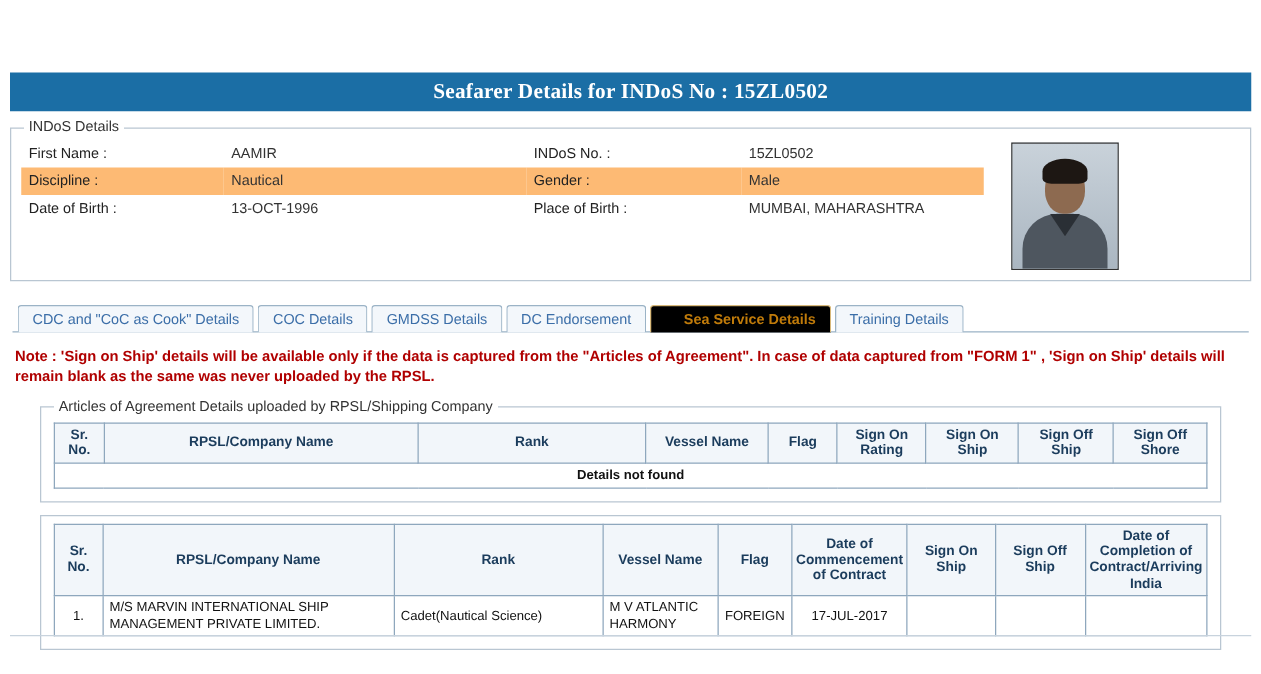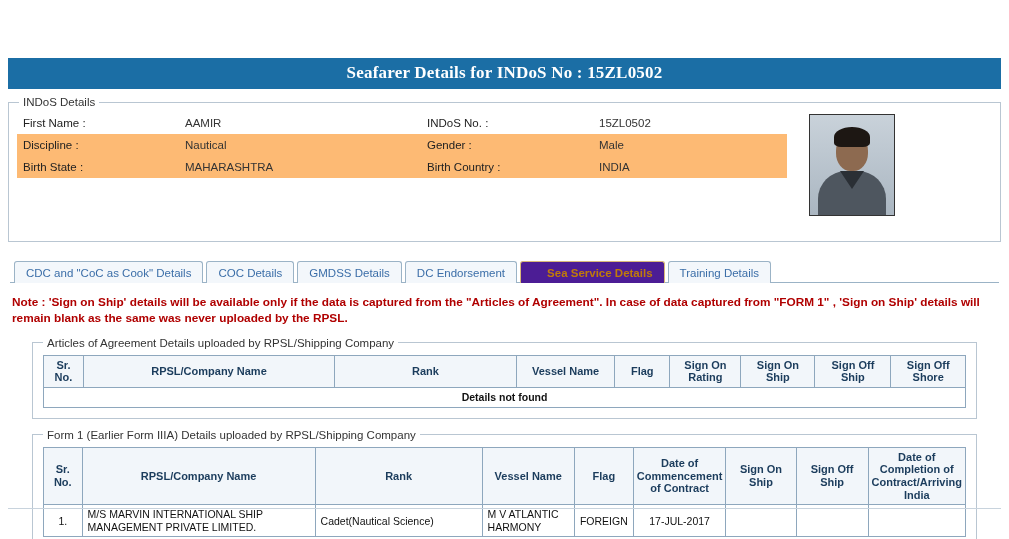--- a/index.html
+++ b/index.html
@@ -32,21 +32,21 @@
     font-weight: bold;
     font-family: "Liberation Serif", serif;
     padding: 5px 0 6px 0;
     letter-spacing: 0.2px;
   }
 
   
   .indos-fieldset {
     margin: 7px 8px 0 8px;
     border: 1px solid #b9c6d2;
-    padding: 4px 8px 25px 8px;
+    padding: 4px 8px 8px 8px;
     position: relative;
     background: #ffffff;
   }
   .indos-fieldset > legend {
     font-size: 11.5px;
     color: #333333;
     padding: 0 4px;
     margin-left: 2px;
   }
   .indos-inner {
@@ -146,21 +146,21 @@
     color: #3b6ea8;
     font-size: 11.5px;
     padding: 5px 11px 4px 11px;
     border-radius: 3px 3px 0 0;
     position: relative;
     top: 1px;
     white-space: nowrap;
     cursor: pointer;
   }
   .tab.active {
-    background: #4c1d95;
+    background: #000000;
     color: #c07b0a;
     font-weight: bold;
     border-color: #d8b97a;
     padding-left: 26px;
   }
   .tab.first { font-weight: normal; }
 
   
   .note {
     margin: 12px 12px 0 12px;
@@ -240,25 +240,25 @@
           <td class="val" style="width:230px">AAMIR</td>
           <td class="lbl" style="width:160px">INDoS No. :</td>
           <td class="val">15ZL0502</td>
         </tr>
         <tr class="alt">
           <td class="lbl">Discipline :</td>
           <td class="val">Nautical</td>
           <td class="lbl">Gender :</td>
           <td class="val">Male</td>
         </tr>
-        <tr class="alt">
-          <td class="lbl">Birth State :</td>
-          <td class="val">MAHARASHTRA</td>
-          <td class="lbl">Birth Country :</td>
-          <td class="val">INDIA</td>
+        <tr>
+          <td class="lbl">Date of Birth :</td>
+          <td class="val">13-OCT-1996</td>
+          <td class="lbl">Place of Birth :</td>
+          <td class="val">MUMBAI, MAHARASHTRA</td>
         </tr>
       </tbody>
         </table>
       <div class="photo-wrap">
         <div class="photo-bg"></div>
         <div class="photo-body"></div>
         <div class="photo-shirt"></div>
         <div class="photo-head"></div>
         <div class="photo-hair"></div>
       </div>
@@ -296,21 +296,20 @@
       </thead>
       <tbody>
         <tr>
           <td colspan="9" class="notfound">Details not found</td>
         </tr>
       </tbody>
     </table>
   </fieldset>
 
   <fieldset class="sec-fieldset">
-    <legend>Form 1 (Earlier Form IIIA) Details uploaded by RPSL/Shipping Company</legend>
     <table class="grid">
       <thead>
         <tr>
           <th class="h-srno">Sr. No.</th>
           <th style="width:250px">RPSL/Company Name</th>
           <th style="width:175px">Rank</th>
           <th style="width:90px">Vessel Name</th>
           <th style="width:52px">Flag</th>
           <th style="width:85px">Date of Commencement of Contract</th>
           <th style="width:70px">Sign On Ship</th>

